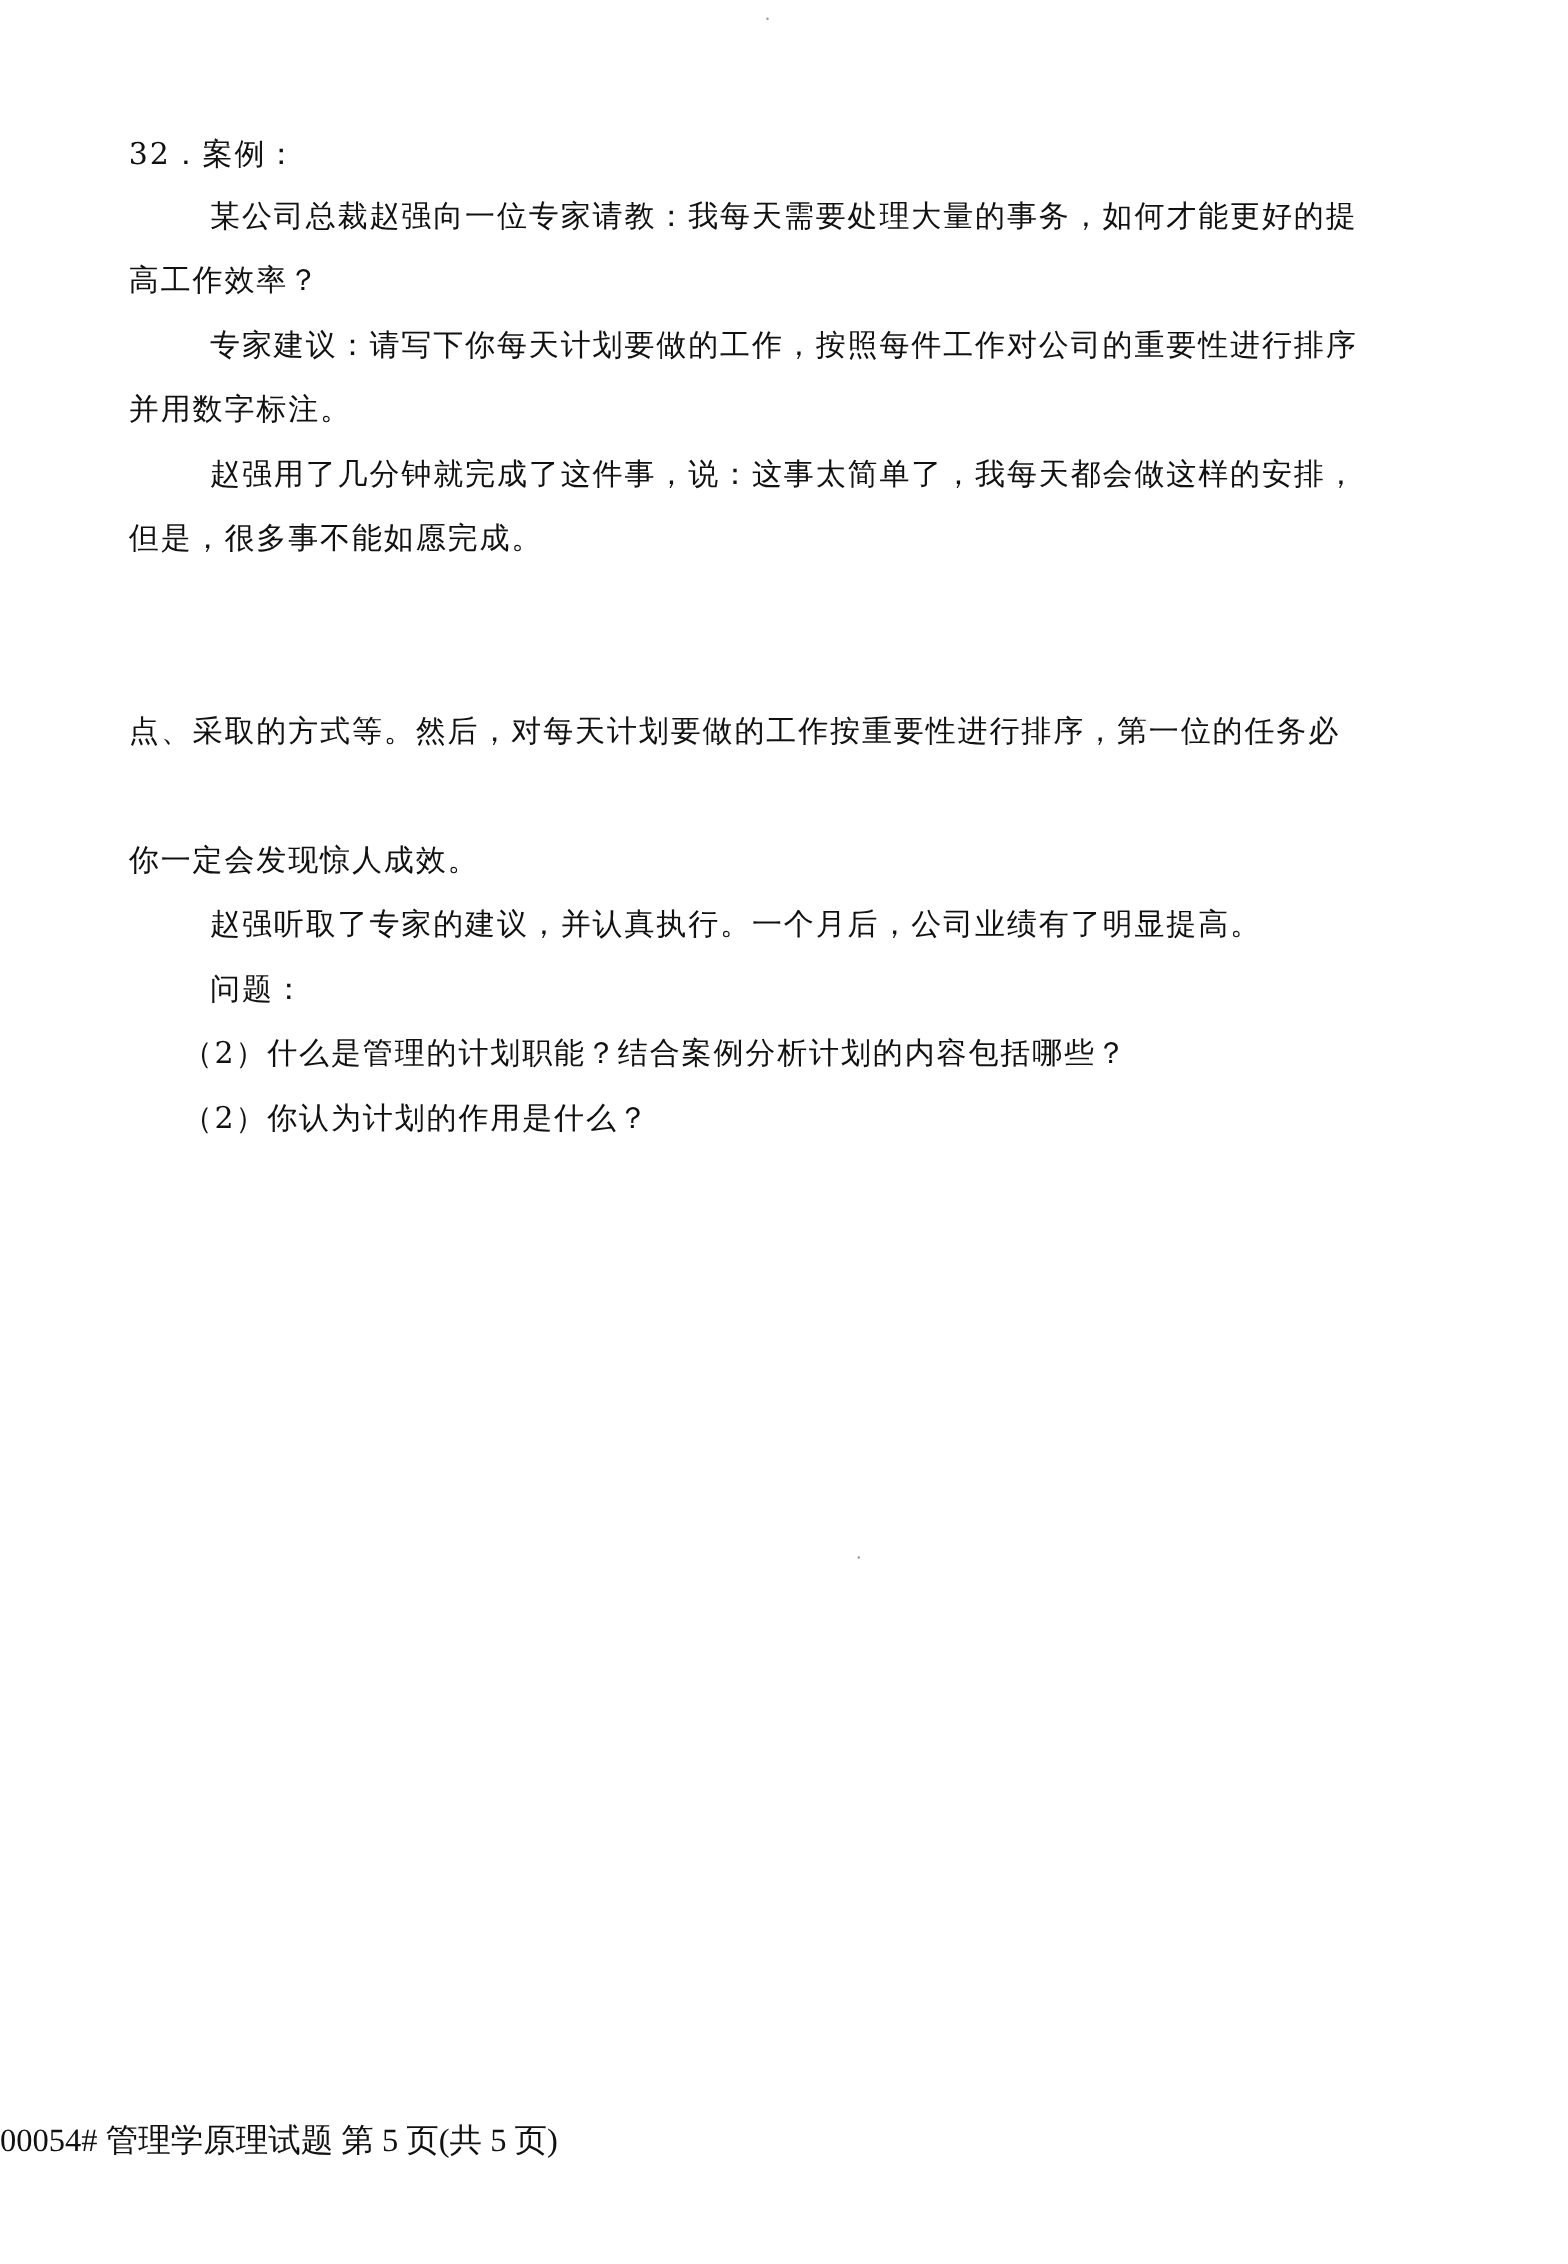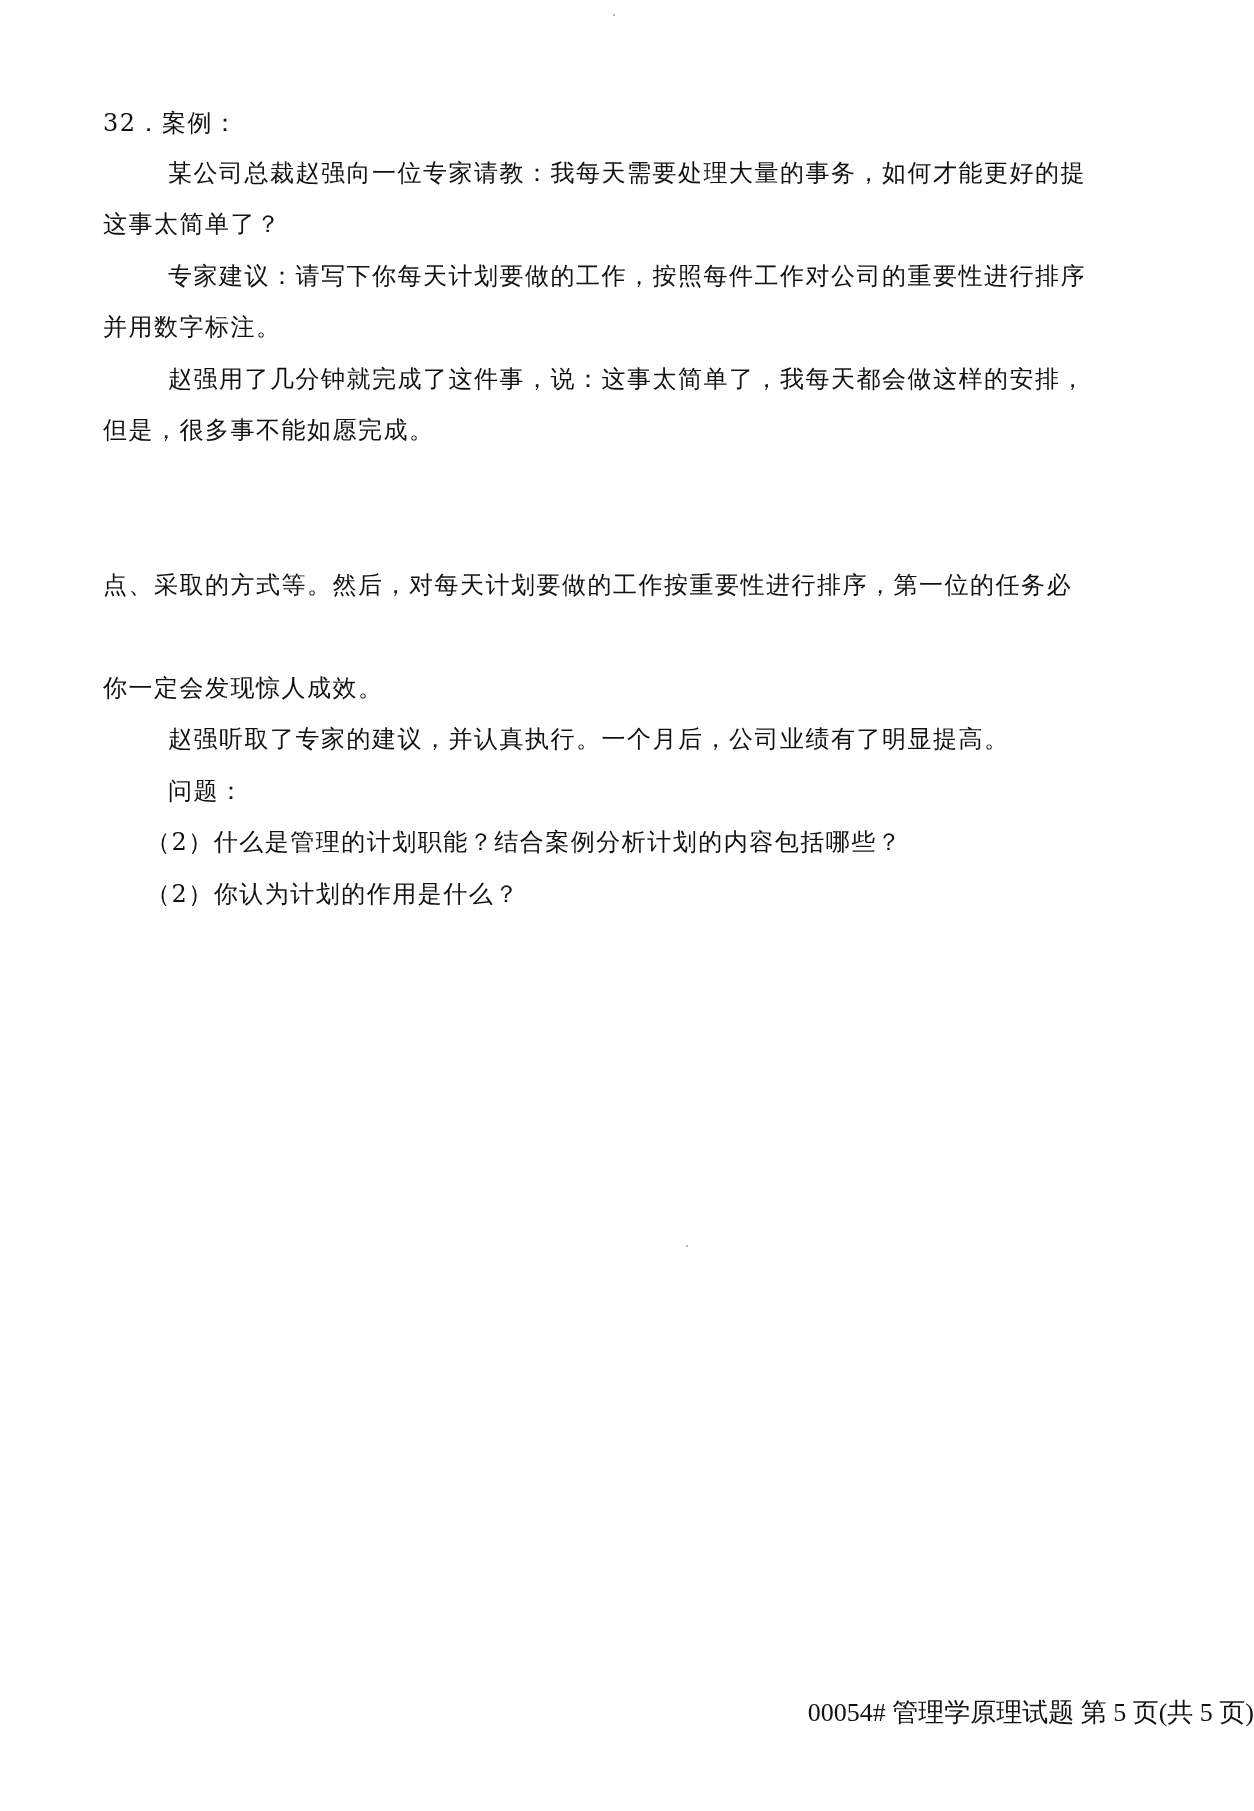--- a/index.html
+++ b/index.html
@@ -2,33 +2,33 @@
 <html><head>
 <meta charset="utf-8">
 <style>
   html, body { margin: 0; padding: 0; background: #ffffff; }
   body { width: 1254px; height: 1811px; position: relative; overflow: hidden;
          font-family: "DejaVu Serif", "Liberation Serif", serif; color: #111111; }
   .page { position: absolute; left: 0; top: 0; width: 1094px; height: 1811px; padding-left: 28px; }
   .line { position: absolute; left: 103px; font-size: 24px; line-height: 30px; white-space: nowrap; letter-spacing: 1.5px; }
   .indent { left: 168px; }
   .q-title { top: 108px; }
-  .footer { position: absolute; top: 1697px; left: 0; width: 1254px; text-align: right;
+  .footer { position: absolute; top: 1697px; left: 0; width: 1254px; text-align: left;
             font-family: "Liberation Serif", "DejaVu Serif", serif; font-size: 26px; line-height: 32px; }
   .speck { position: absolute; width: 2px; height: 2px; background: #999; border-radius: 1px; }
 </style>
 </head>
 <body>
 
 <div class="page">
 
   <div class="line q-title">32．案例：</div>
 
   <div class="line indent" style="top:158px">某公司总裁赵强向一位专家请教：我每天需要处理大量的事务，如何才能更好的提</div>
-  <div class="line" style="top:209px">这事太简单了？</div>
+  <div class="line" style="top:209px">高工作效率？</div>
 
   <div class="line indent" style="top:261px">专家建议：请写下你每天计划要做的工作，按照每件工作对公司的重要性进行排序</div>
   <div class="line" style="top:312px">并用数字标注。</div>
 
   <div class="line indent" style="top:364px">赵强用了几分钟就完成了这件事，说：这事太简单了，我每天都会做这样的安排，</div>
   <div class="line" style="top:415px">但是，很多事不能如愿完成。</div>
 
   <div class="line" style="top:570px">点、采取的方式等。然后，对每天计划要做的工作按重要性进行排序，第一位的任务必</div>
   <div class="line" style="top:673px">你一定会发现惊人成效。</div>
 

